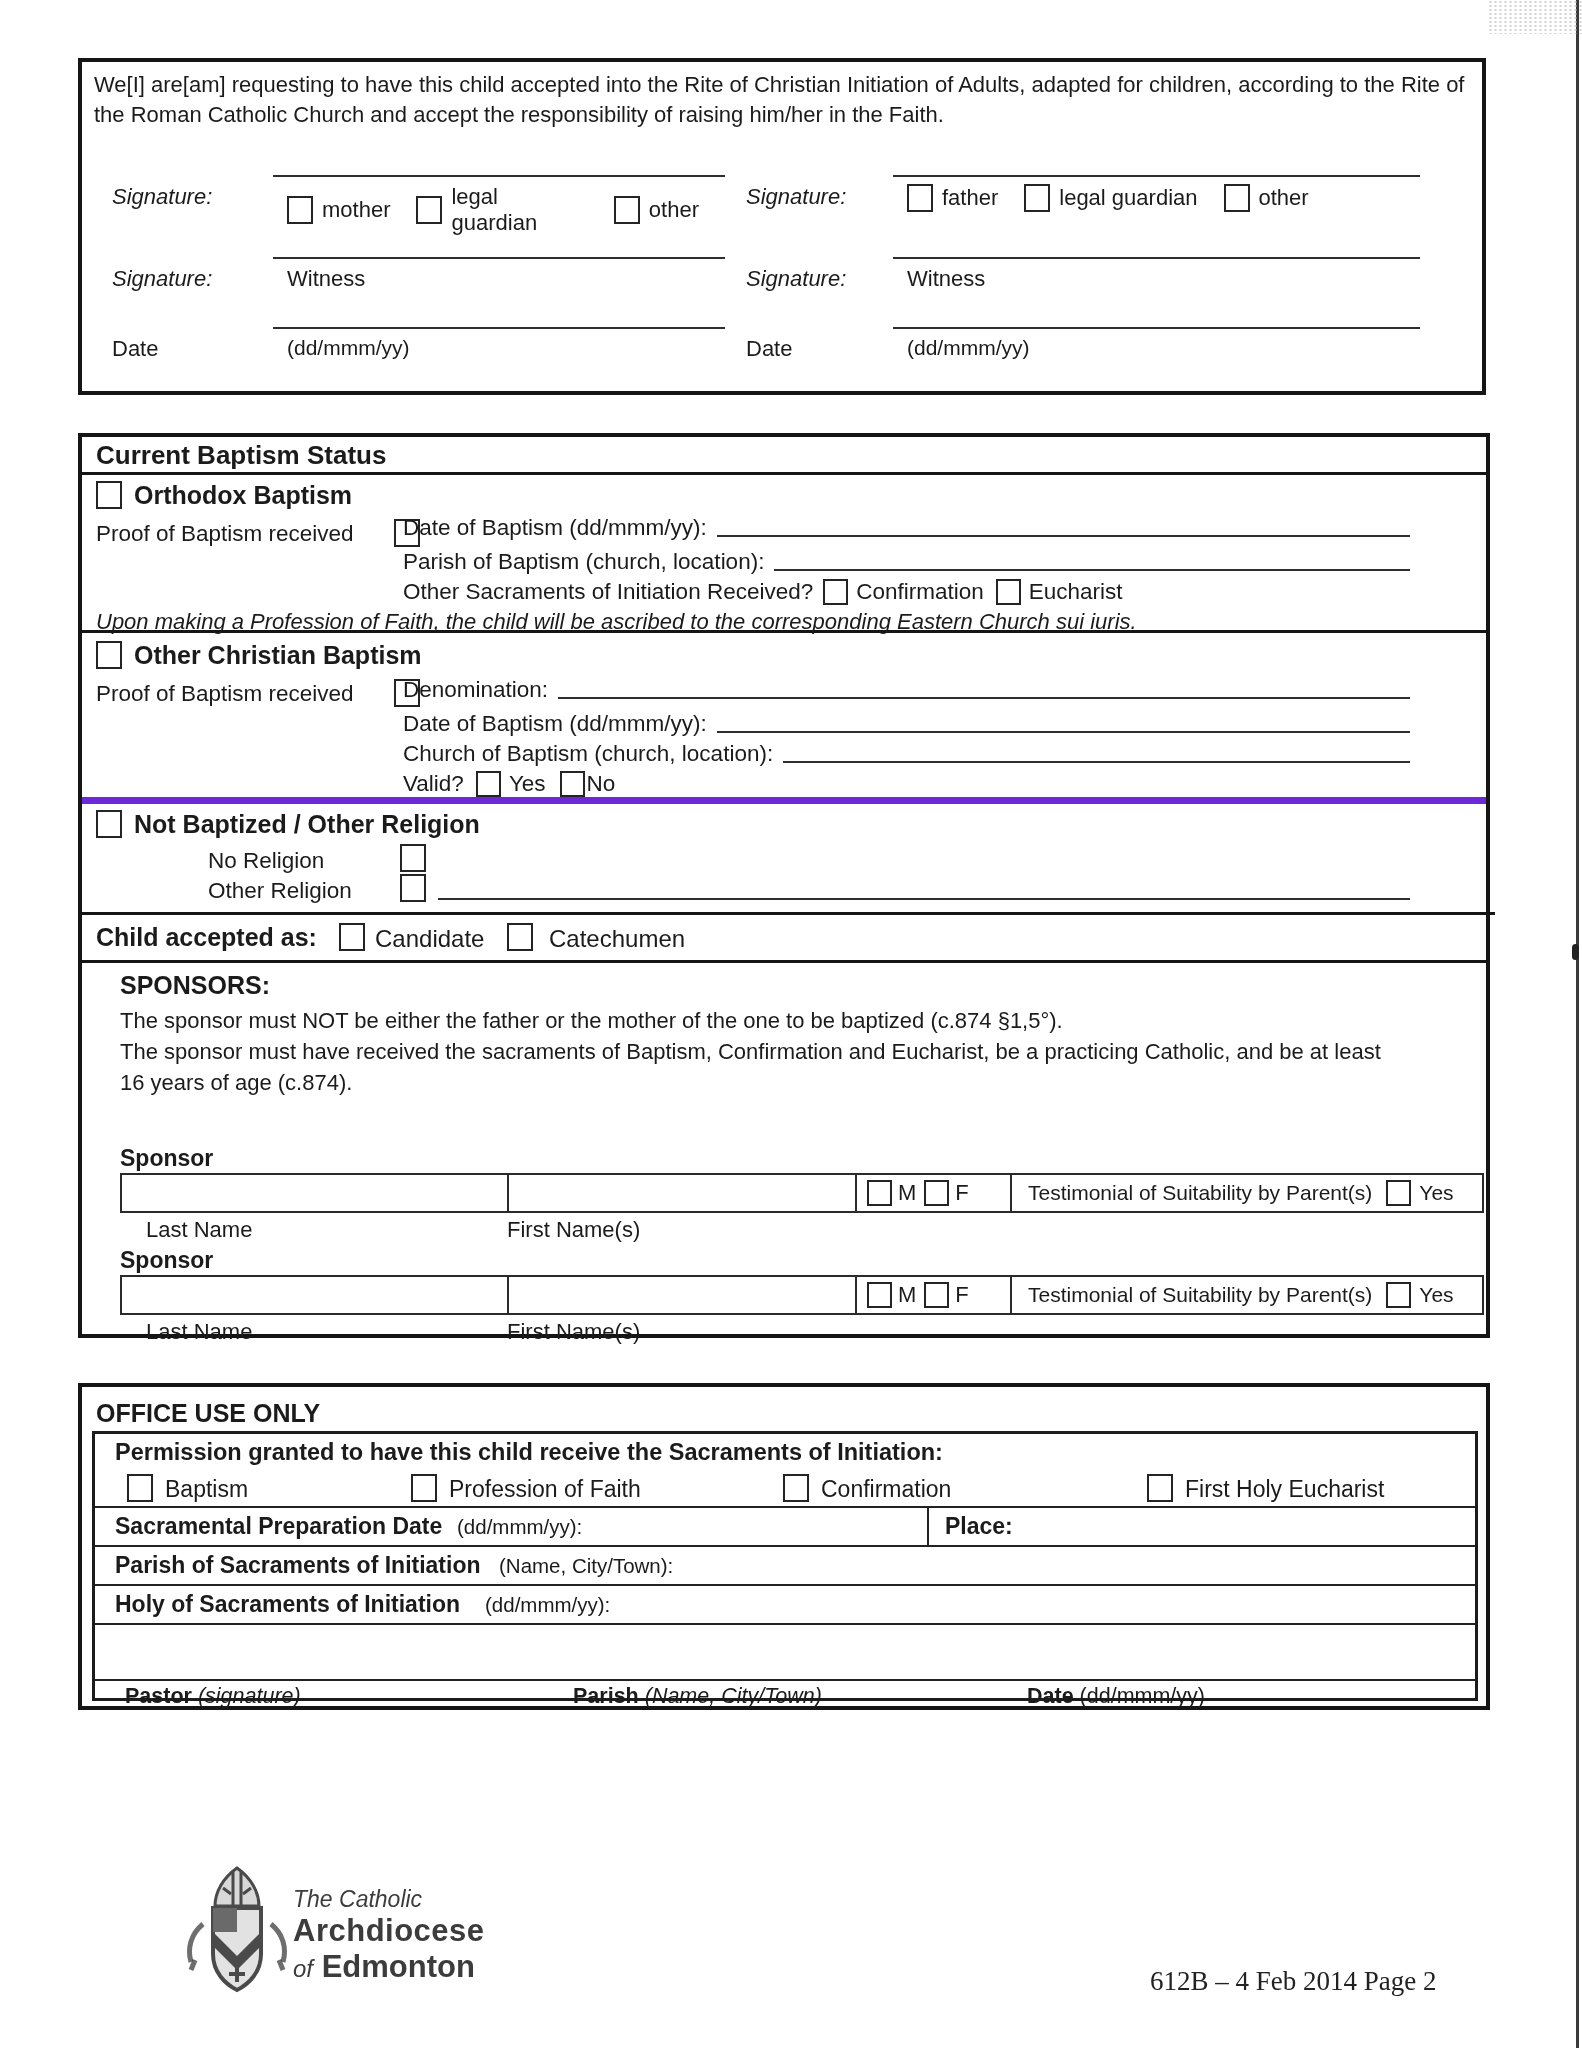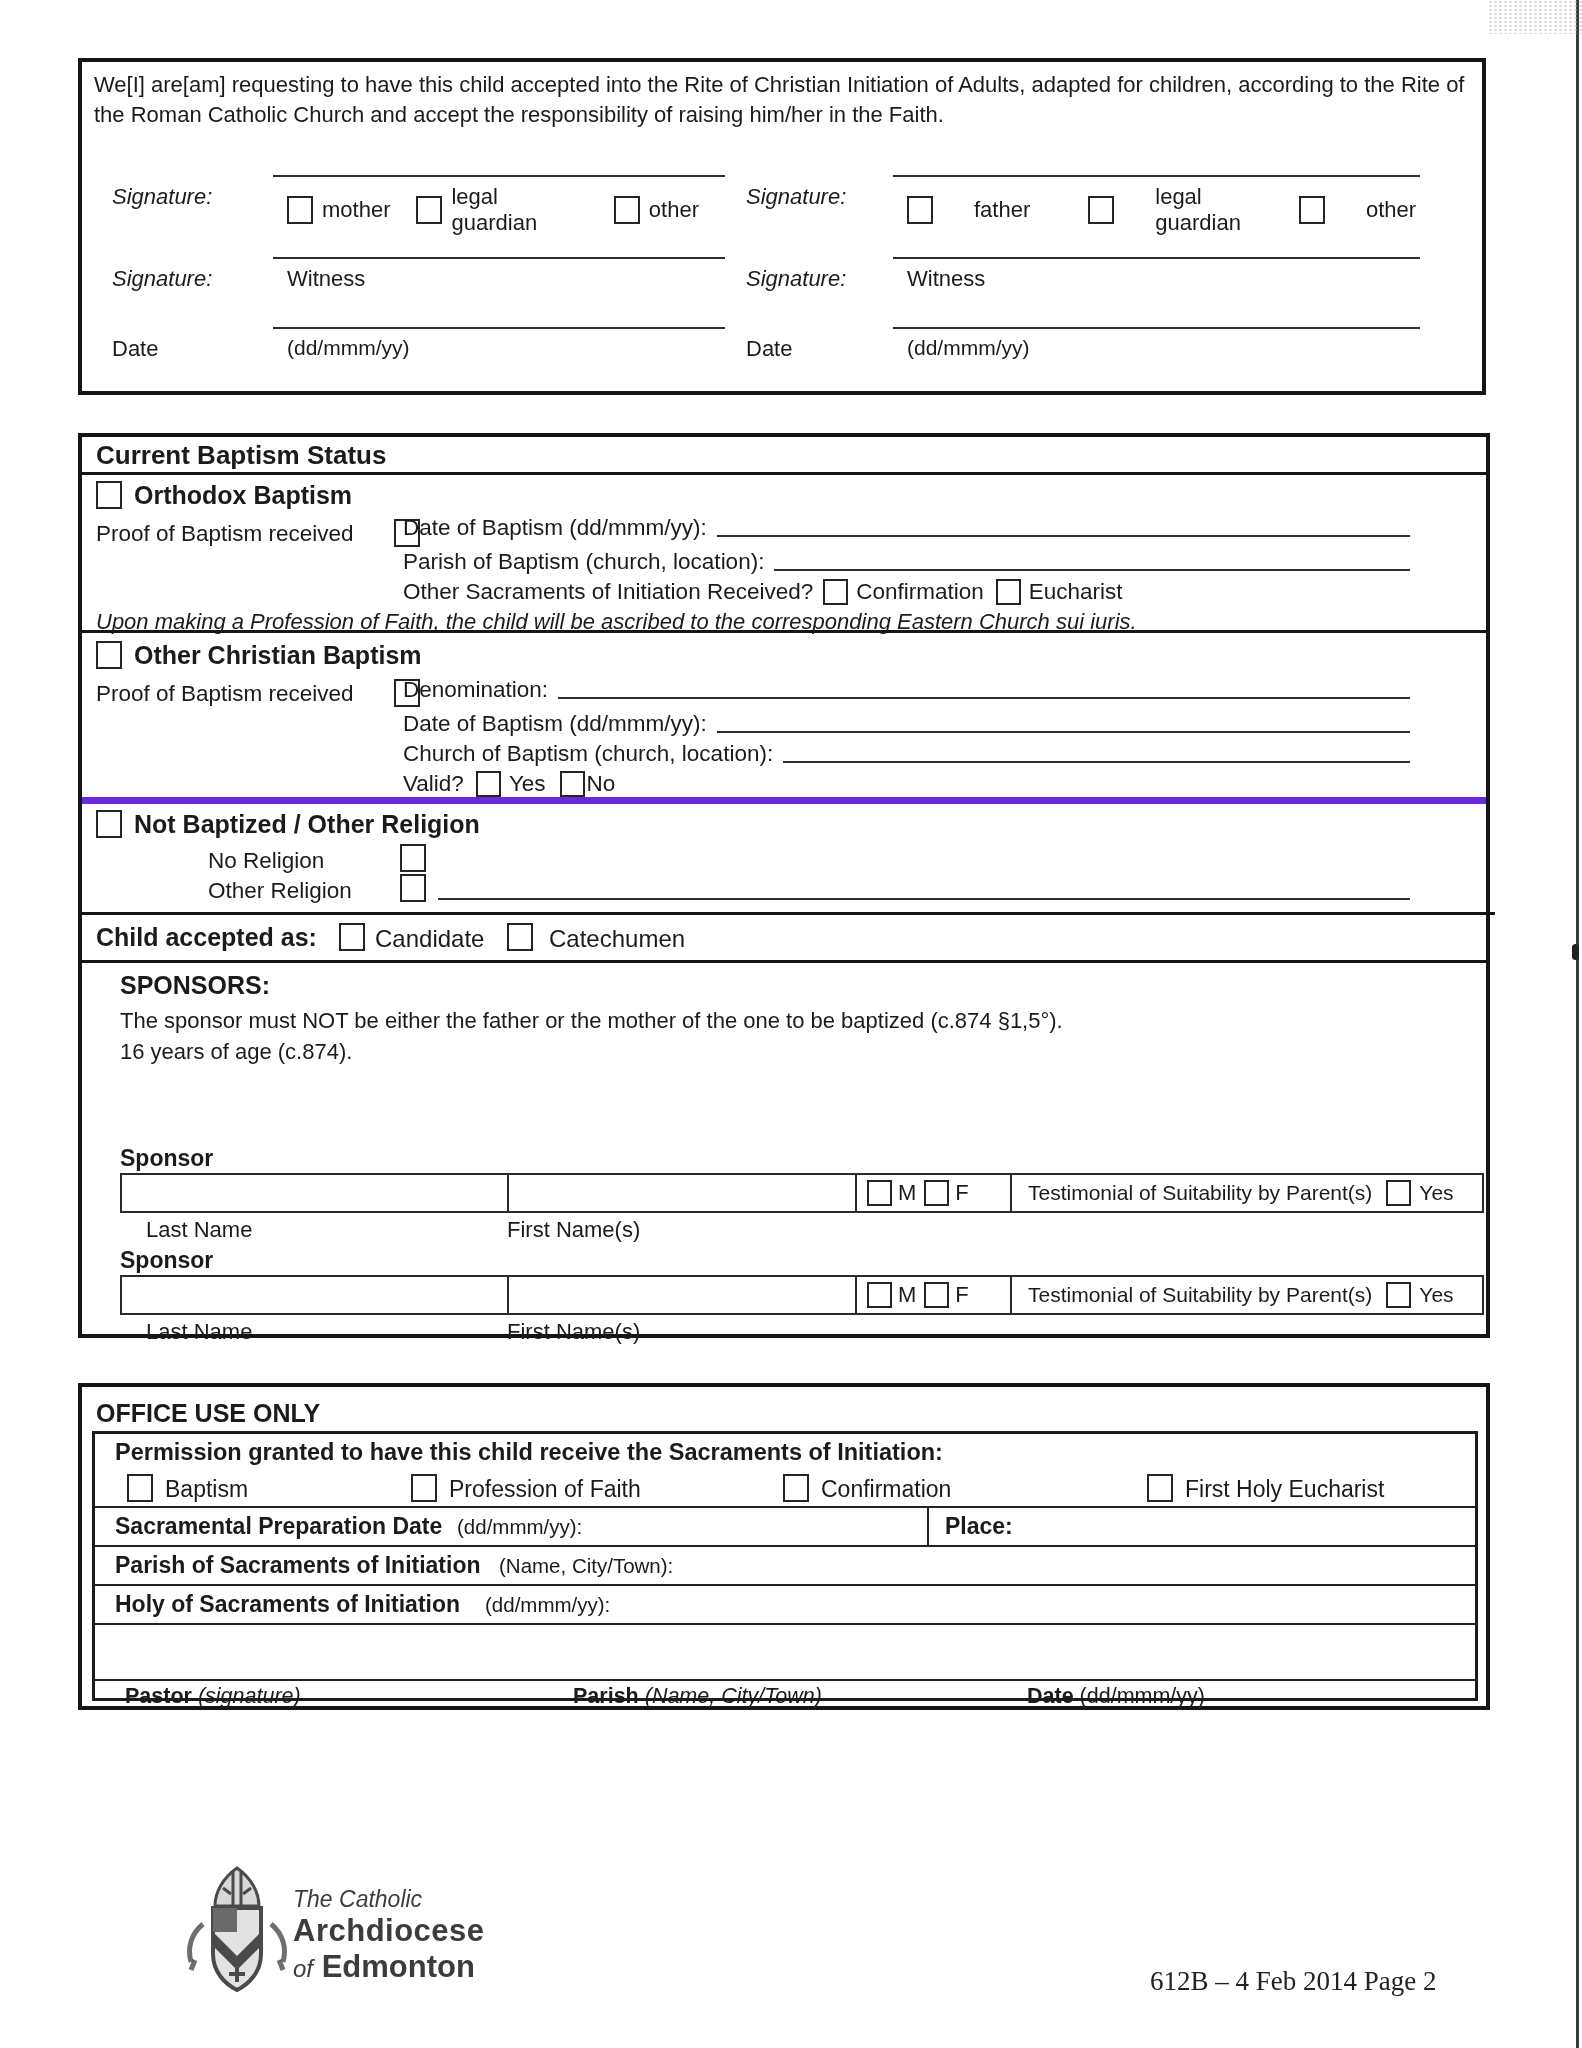--- a/index.html
+++ b/index.html
@@ -50,21 +50,21 @@
         <span class="cb"></span>
         <span class="t">mother</span>
         <span class="cb"></span>
         <span class="t">legal guardian</span>
         <span class="cb"></span>
         <span class="t">other</span>
       </div>
     </div>
     <div class="abs ital" style="left:664px;top:122px;font-size:22px;">Signature:</div>
     <div class="sigfield" style="left:811px;top:113px;width:527px;">
-      <div class="cbrow" style="padding-left:14px;gap:32px;">
+      <div class="cbrow" style="padding-left:14px;">
         <span class="cb"></span>
         <span class="t">father</span>
         <span class="cb"></span>
         <span class="t">legal guardian</span>
         <span class="cb"></span>
         <span class="t">other</span>
       </div>
     </div>
 
     <div class="abs ital" style="left:30px;top:204px;font-size:22px;">Signature:</div>
@@ -158,20 +158,21 @@
       <span class="cb abs" style="left:257px;top:8px;"></span>
       <span class="abs body-txt" style="left:293px;top:10px;font-size:24px;">Candidate</span>
       <span class="cb abs" style="left:425px;top:8px;"></span>
       <span class="abs body-txt" style="left:467px;top:10px;font-size:24px;">Catechumen</span>
     </div>
 
     <div class="b2sec" style="top:526px;height:371px;margin-left:24px;">
       <span class="abs bold" style="left:14px;top:8px;font-size:25px;">SPONSORS:</span>
       <div class="abs" style="left:14px;top:42px;font-size:22px;line-height:31px;white-space:nowrap;">
         <div>The sponsor must NOT be either the father or the mother of the one to be baptized (c.874 §1,5°).</div>
+        <div>The sponsor must have received the sacraments of Baptism, Confirmation and Eucharist, be a practicing Catholic, and be at least</div>
         <div>16 years of age (c.874).</div>
       </div>
 
       <span class="abs bold" style="left:14px;top:182px;font-size:23px;">Sponsor</span>
       <div class="sponsor-row" style="left:14px;top:210px;width:1360px;">
         <div class="sp-cell" style="width:385px;"></div>
         <div class="sp-cell" style="width:346px;"></div>
         <div class="sp-cell cbrow" style="width:143px;padding-left:10px;">
           <span class="cb sm" style="margin-right:6px;"></span>
           <span style="font-size:22px;margin-right:8px;">M</span>

